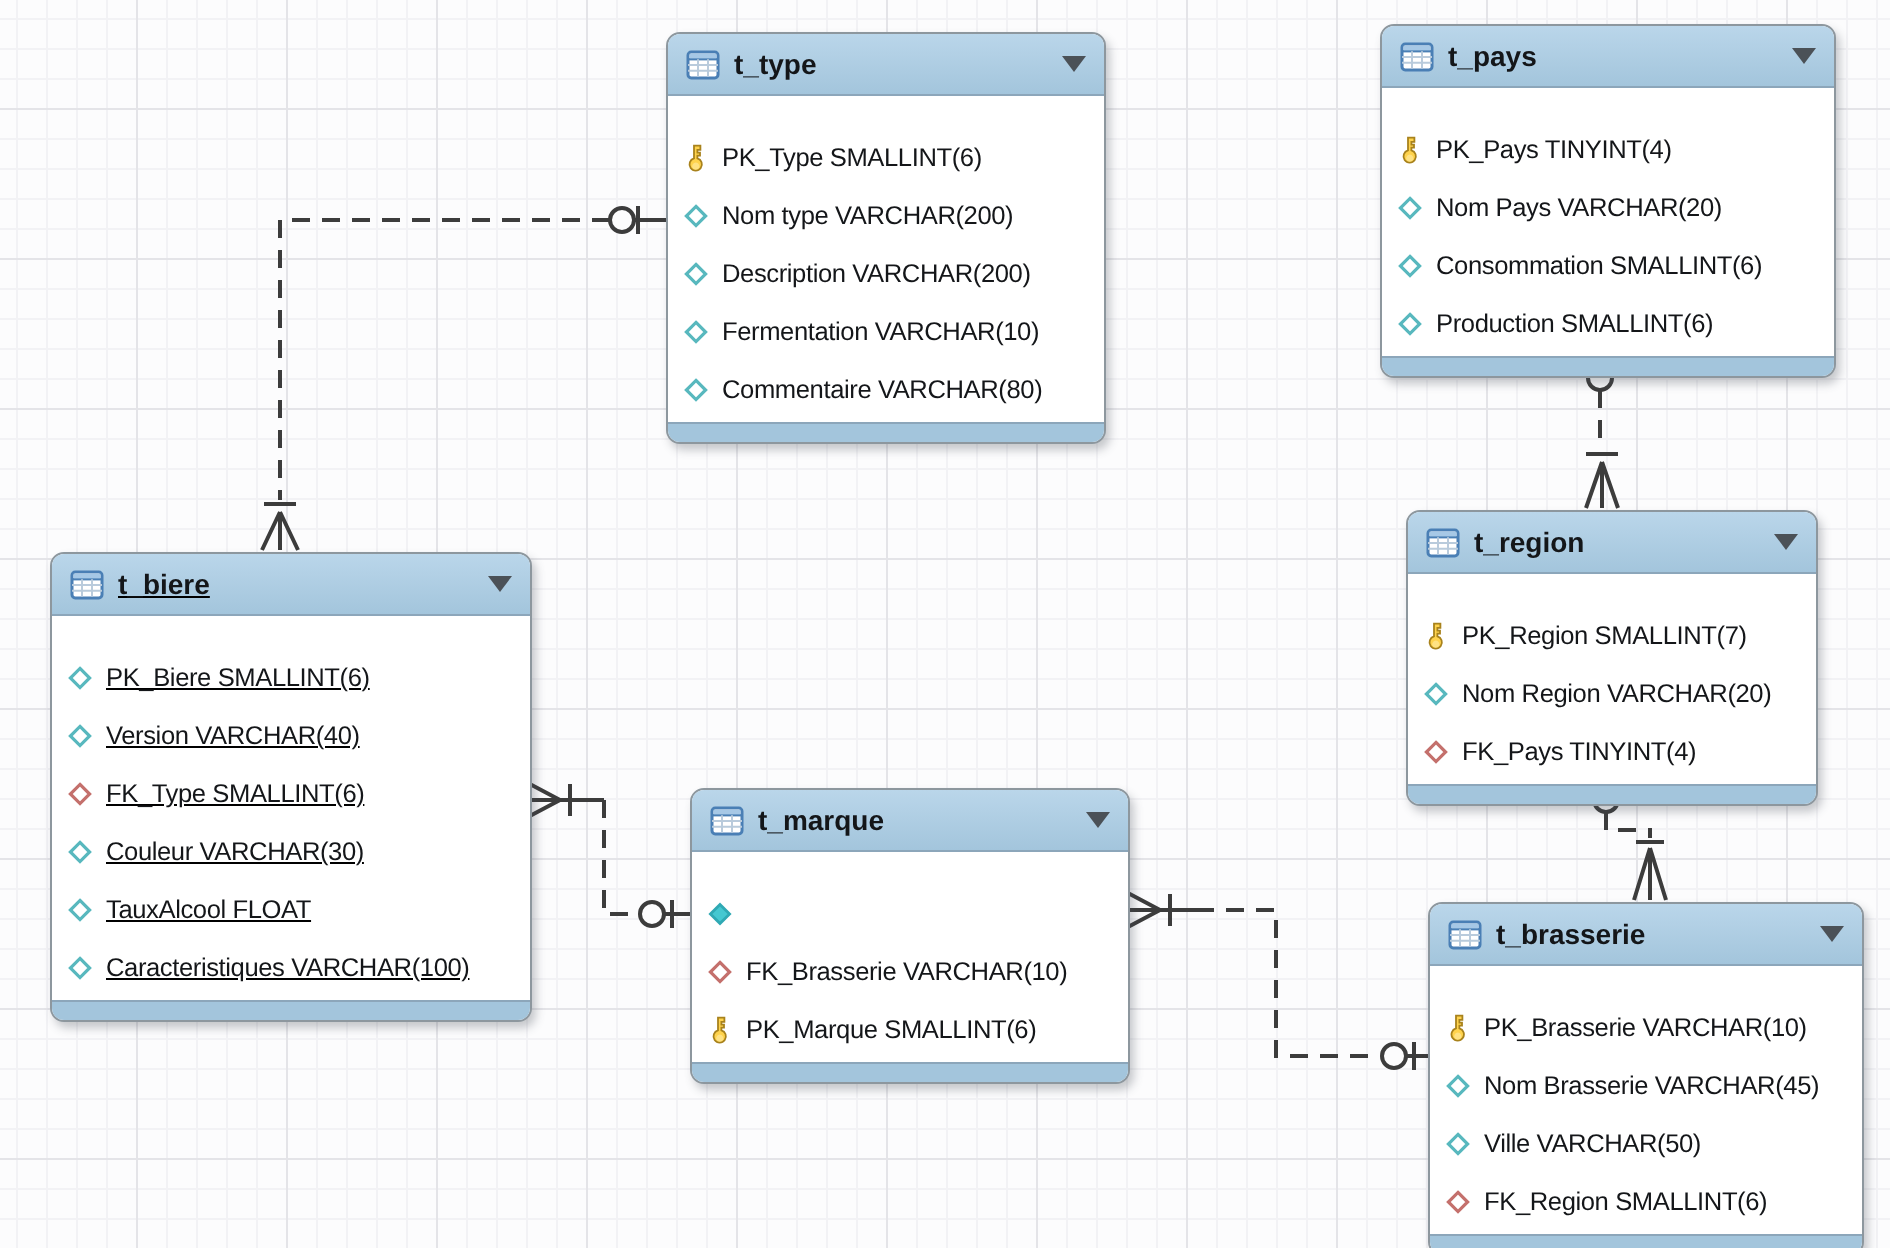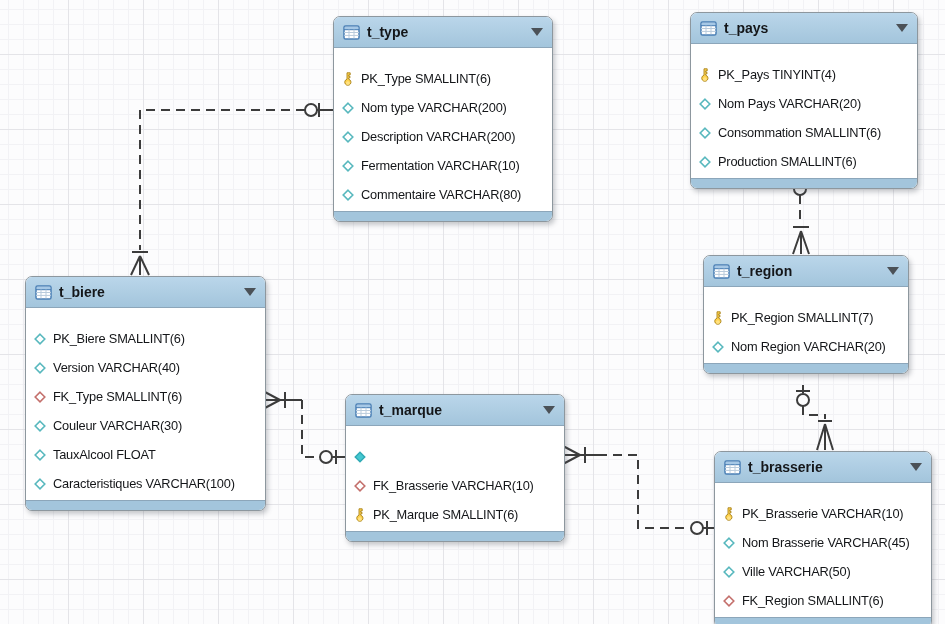--- a/index.html
+++ b/index.html
@@ -202,21 +202,21 @@
             <svg width="12" height="12" viewBox="0 0 12 12">
               <path d="M6 1.2 L10.8 6 L6 10.8 L1.2 6 Z" fill="#ffffff" stroke="#58b8be" stroke-width="1.6"></path>
             </svg>
           </span>
           <span class="col-label">Production SMALLINT(6)</span>
         </div>
       </div>
     <div class="tbl-footer"></div>
   </div>
 
-  <div class="db-table" style="left:25px;top:276px;width:239px;">
+  <div class="db-table" style="left:25px;top:276px;width:239px;text-decoration:underline;">
     <div class="tbl-header">
       <span class="tbl-icon">
           <svg width="17" height="15" viewBox="0 0 17 15">
             <rect x="1" y="1" width="15" height="13" rx="1.6" fill="#ffffff" stroke="#4a7fb5" stroke-width="1.5"></rect>
             <path d="M1 4.6 h15" stroke="#4a7fb5" stroke-width="1.2"></path>
             <rect x="1.8" y="1.8" width="13.4" height="2.4" fill="#a6c8e6"></rect>
             <path d="M6 4.6 V13.3 M11 4.6 V13.3 M1 7.5 h15 M1 10.4 h15" stroke="#b9cbdc" stroke-width="1"></path>
           </svg>
         </span>
       <span class="tbl-title">t_biere</span>
@@ -299,20 +299,28 @@
           <span class="col-label">PK_Region SMALLINT(7)</span>
         </div>
         <div class="col-row">
           <span class="col-icon">
             <svg width="12" height="12" viewBox="0 0 12 12">
               <path d="M6 1.2 L10.8 6 L6 10.8 L1.2 6 Z" fill="#ffffff" stroke="#58b8be" stroke-width="1.6"></path>
             </svg>
           </span>
           <span class="col-label">Nom Region VARCHAR(20)</span>
         </div>
+        <div class="col-row">
+          <span class="col-icon">
+            <svg width="12" height="12" viewBox="0 0 12 12">
+              <path d="M6 1.2 L10.8 6 L6 10.8 L1.2 6 Z" fill="#ffffff" stroke="#c4706c" stroke-width="1.6"></path>
+            </svg>
+          </span>
+          <span class="col-label">FK_Pays TINYINT(4)</span>
+        </div>
       </div>
     <div class="tbl-footer"></div>
   </div>
 
   <div class="db-table" style="left:345px;top:394px;width:218px;">
     <div class="tbl-header">
       <span class="tbl-icon">
           <svg width="17" height="15" viewBox="0 0 17 15">
             <rect x="1" y="1" width="15" height="13" rx="1.6" fill="#ffffff" stroke="#4a7fb5" stroke-width="1.5"></rect>
             <path d="M1 4.6 h15" stroke="#4a7fb5" stroke-width="1.2"></path>

